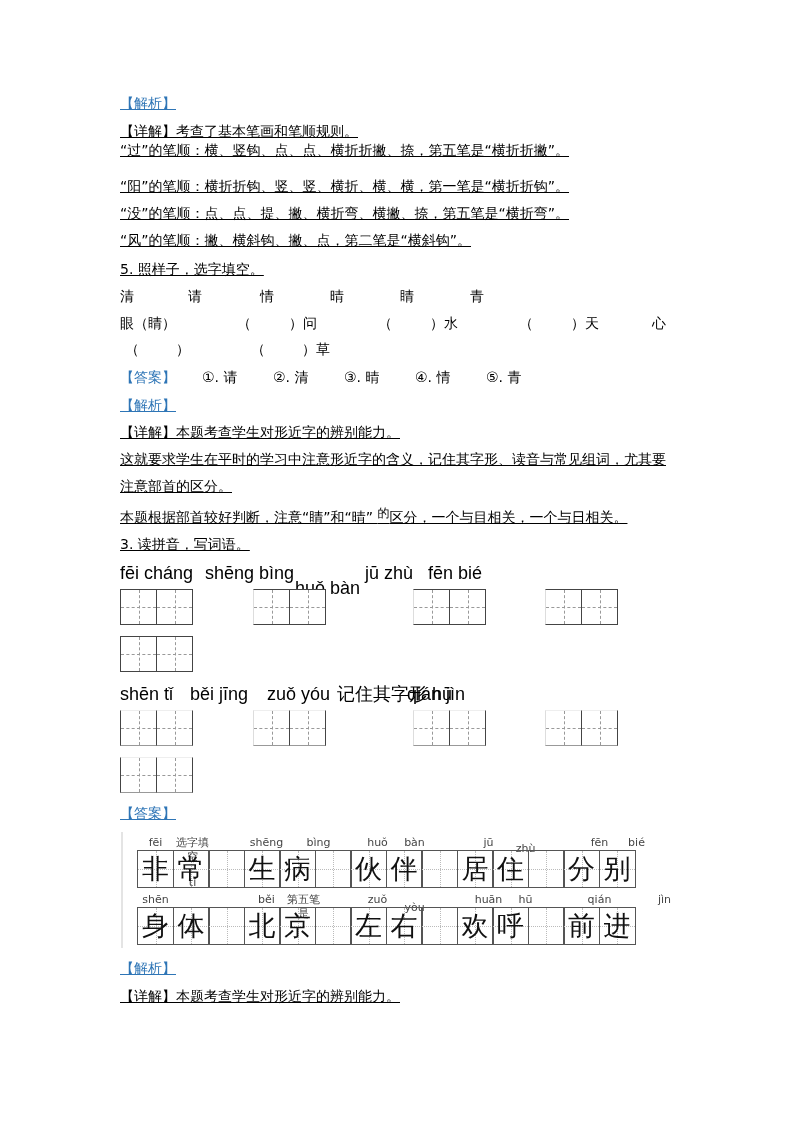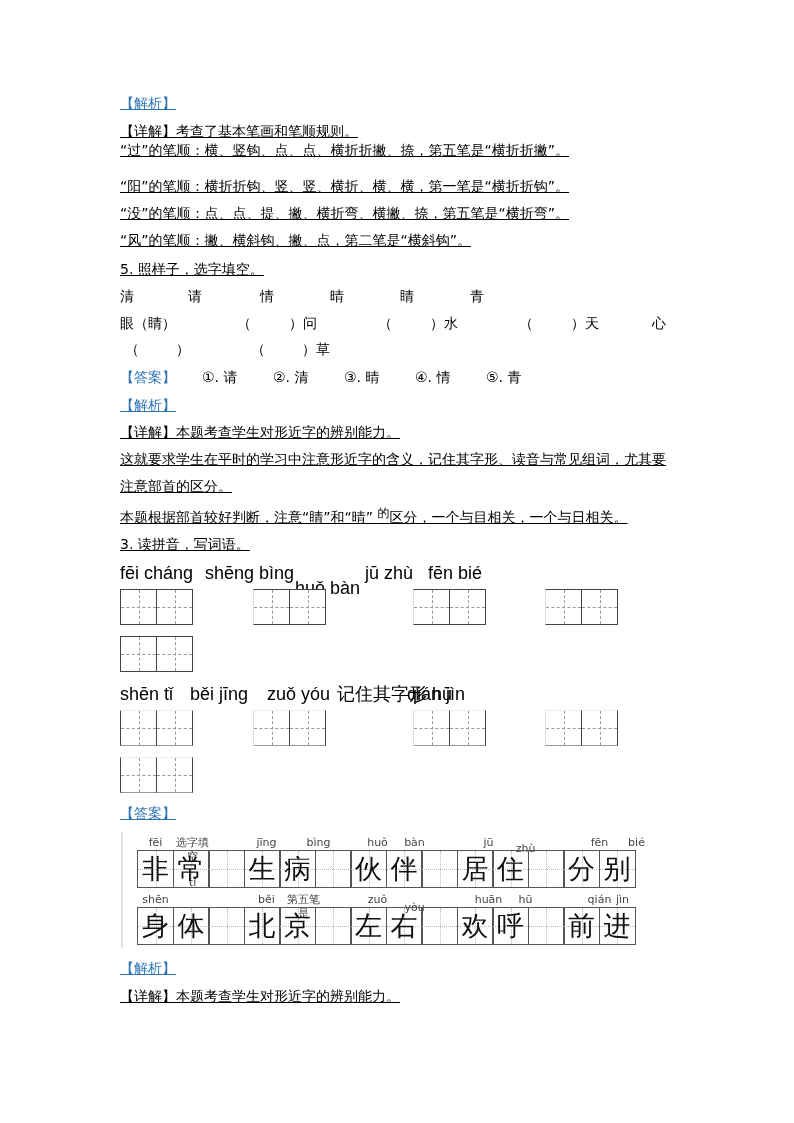--- a/index.html
+++ b/index.html
@@ -154,21 +154,21 @@
   </div>
 
 <div class="line blue" style="top:803px">【答案】</div>
 
 <div class="answer-img">
   <div class="vbar"></div>
 
   <div>
     <span class="apy" style="left:17px;top:4px">fēi</span>
     <span class="apy" style="left:54px;top:4px">选字填空</span>
-    <span class="apy" style="left:128px;top:4px">jīng</span>
+    <span class="apy" style="left:128px;top:4px">shēng</span>
     <span class="apy" style="left:180px;top:4px">bìng</span>
     <span class="apy" style="left:239px;top:4px">huǒ</span>
     <span class="apy" style="left:276px;top:4px">bàn</span>
     <span class="apy" style="left:350px;top:4px">jū</span>
     <span class="apy" style="left:387px;top:10px">zhù</span>
     <span class="apy" style="left:461px;top:4px">fēn</span>
     <span class="apy" style="left:498px;top:4px">bié</span>
   </div>
   <div class="arow" style="top:18px">
     <div class="acell">
@@ -218,21 +218,21 @@
   <div>
     <span class="apy" style="left:17px;top:61px">shēn</span>
     <span class="apy" style="left:54px;top:44px">tǐ</span>
     <span class="apy" style="left:128px;top:61px">běi</span>
     <span class="apy" style="left:165px;top:61px">第五笔是</span>
     <span class="apy" style="left:239px;top:61px">zuǒ</span>
     <span class="apy" style="left:276px;top:69px">yòu</span>
     <span class="apy" style="left:350px;top:61px">huān</span>
     <span class="apy" style="left:387px;top:61px">hū</span>
     <span class="apy" style="left:461px;top:61px">qián</span>
-    <span class="apy" style="left:484px;top:61px">jìn</span>
+    <span class="apy" style="left:526px;top:61px">jìn</span>
   </div>
   <div class="arow" style="top:75px">
     <div class="acell">
         <span>身</span>
       </div>
     <div class="acell">
         <span>体</span>
       </div>
     <div class="acell">
         <span></span>

